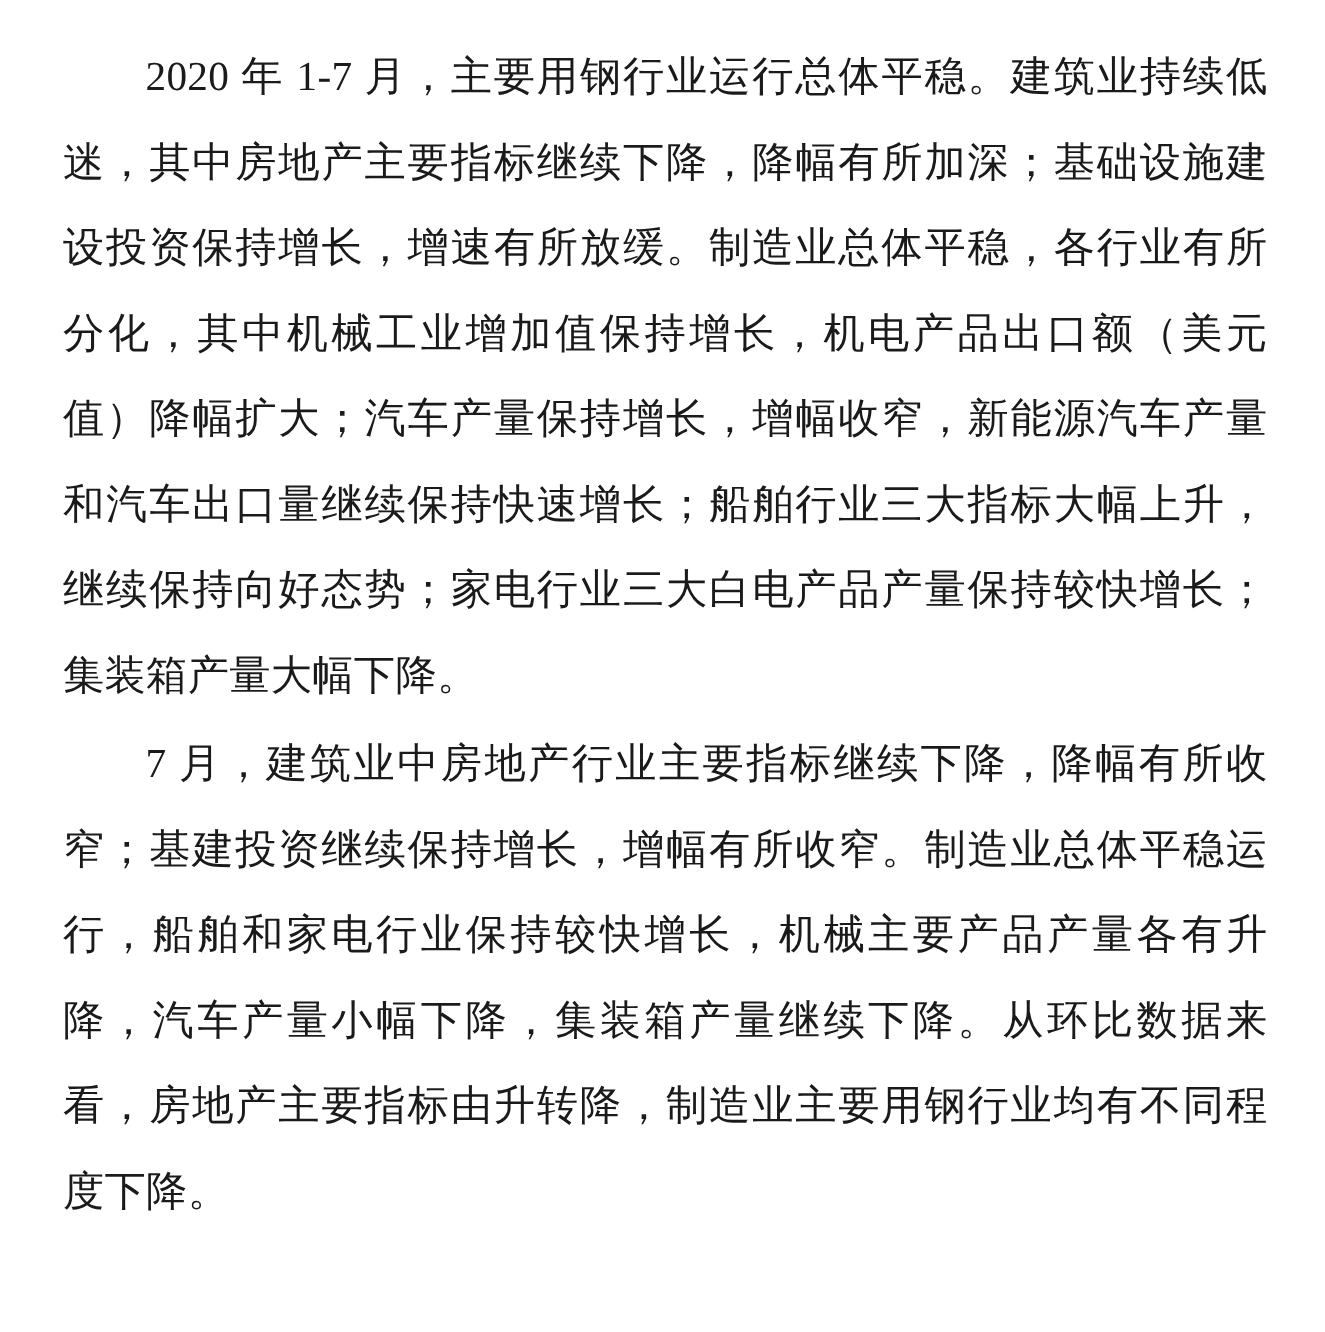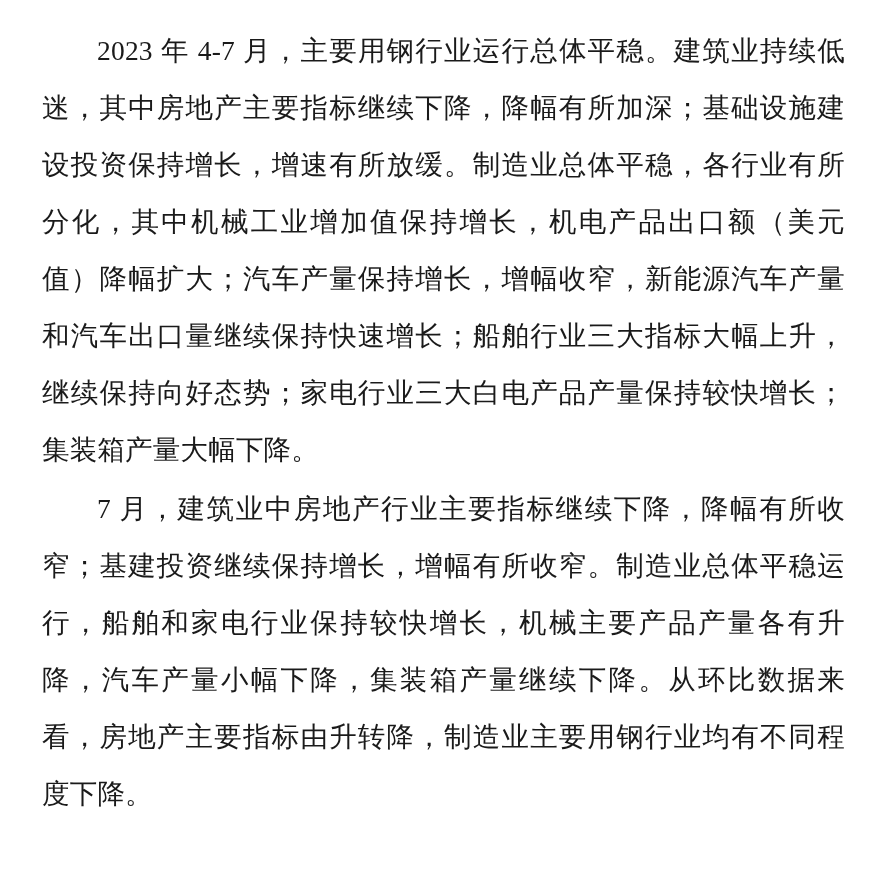--- a/index.html
+++ b/index.html
@@ -33,16 +33,16 @@
     text-indent: 2em;
     letter-spacing: 0.2px;
     color: #1a1a1a;
   }
 </style>
 </head>
 <body>
 
 <div class="page">
   <div class="doc-body">
-    <p class="para">2023 年 4-7 月，主要用钢行业运行总体平稳。建筑业持续低迷，其中房地产主要指标继续下降，降幅有所加深；基础设施建设投资保持增长，增速有所放缓。制造业总体平稳，各行业有所分化，其中机械工业增加值保持增长，机电产品出口额（美元值）降幅扩大；汽车产量保持增长，增幅收窄，新能源汽车产量和汽车出口量继续保持快速增长；船舶行业三大指标大幅上升，继续保持向好态势；家电行业三大白电产品产量保持较快增长；集装箱产量大幅下降。</p>
+    <p class="para">2020 年 1-7 月，主要用钢行业运行总体平稳。建筑业持续低迷，其中房地产主要指标继续下降，降幅有所加深；基础设施建设投资保持增长，增速有所放缓。制造业总体平稳，各行业有所分化，其中机械工业增加值保持增长，机电产品出口额（美元值）降幅扩大；汽车产量保持增长，增幅收窄，新能源汽车产量和汽车出口量继续保持快速增长；船舶行业三大指标大幅上升，继续保持向好态势；家电行业三大白电产品产量保持较快增长；集装箱产量大幅下降。</p>
     <p class="para">7 月，建筑业中房地产行业主要指标继续下降，降幅有所收窄；基建投资继续保持增长，增幅有所收窄。制造业总体平稳运行，船舶和家电行业保持较快增长，机械主要产品产量各有升降，汽车产量小幅下降，集装箱产量继续下降。从环比数据来看，房地产主要指标由升转降，制造业主要用钢行业均有不同程度下降。</p>
   </div>
 </div>
 
 </body></html>

